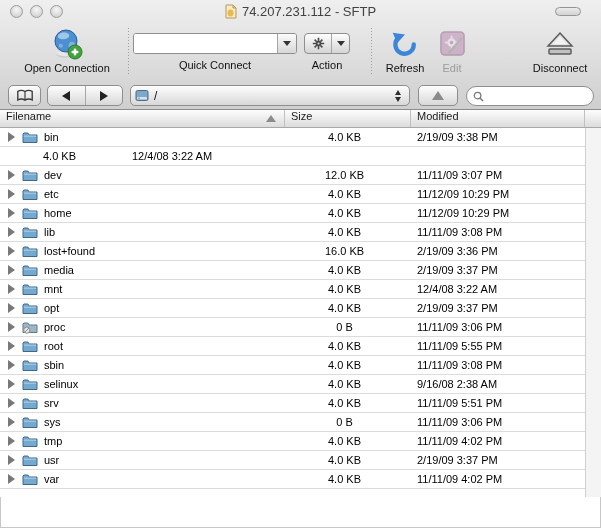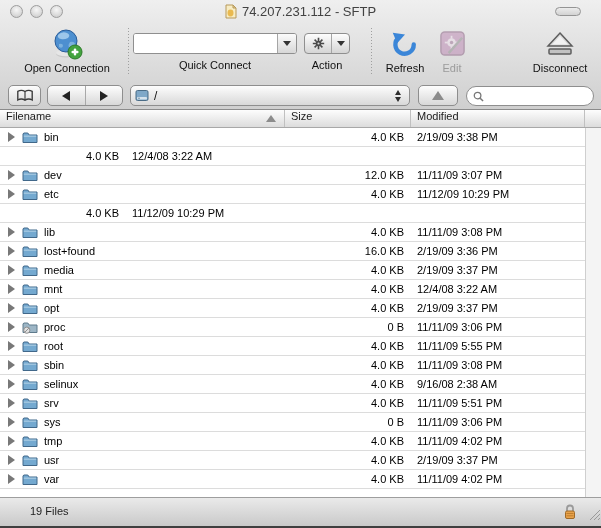--- a/index.html
+++ b/index.html
@@ -90,21 +90,21 @@
   .scroll-track{position:absolute;left:585px;top:128px;width:16px;height:369px;
     background:#f4f4f4;border-left:1px solid #cfcfcf;}
   .file-row{position:relative;height:19px;border-bottom:1px solid #dcdcdc;
     display:flex;align-items:center;font-size:11px;color:#000;}
   .cell-name{width:285px;display:flex;align-items:center;gap:0;padding-left:8px;text-align:right;}
   .disclosure{width:0;height:0;border-top:5px solid transparent;border-bottom:5px solid transparent;
     border-left:7px solid #787878;margin-right:7px;flex:none;}
   .f-icon{flex:none;margin-right:6px;display:flex;align-items:center;}
   .icon-noaccess{display:none;}
   .file-row.noaccess .icon-noaccess{display:flex;}
-  .cell-size{width:126px;text-align:right;padding-right:7px;flex:none;}
+  .cell-size{width:126px;text-align:center;padding-right:7px;flex:none;}
   .cell-modified{width:160px;padding-left:6px;flex:none;white-space:nowrap;}
   
   .statusbar{position:absolute;left:0;top:497px;width:601px;height:31px;
     background:linear-gradient(#eaeaea,#c9c9c9);border-top:1px solid #9e9e9e;
     border-bottom:2px solid #3f3f3f;}
   .status-text{position:absolute;left:30px;top:7px;font-size:11px;color:#222;}
   .lock{position:absolute;right:24px;top:6px;}
   .grip{position:absolute;right:1px;bottom:2px;}
 </style>
 </head>
@@ -327,20 +327,31 @@
           <path d="M1.8 5.2 L14.2 5.2" stroke="#a6c9e1" stroke-width="1.3"></path>
         </svg>
       </span>
 
       <span>etc</span>
     </div>
     <div class="cell-size">4.0 KB</div>
     <div class="cell-modified">11/12/09 10:29 PM</div>
   </div>
       <div class="file-row">
+    <div class="cell-name">
+      <div class="disclosure"></div>
+      <span class="f-icon icon-folder">
+        <svg width="16" height="13" viewBox="0 0 16 13">
+          <path d="M1 3 L1 11.5 L15 11.5 L15 4 L7.2 4 L5.8 2 L1.8 2 Z" fill="#74a9d0" stroke="#41688a" stroke-width="1" stroke-linejoin="round"></path>
+          <path d="M1.8 5.2 L14.2 5.2" stroke="#a6c9e1" stroke-width="1.3"></path>
+        </svg>
+      </span>
+
+      <span>home</span>
+    </div>
     <div class="cell-size">4.0 KB</div>
     <div class="cell-modified">11/12/09 10:29 PM</div>
   </div>
       <div class="file-row">
     <div class="cell-name">
       <div class="disclosure"></div>
       <span class="f-icon icon-folder">
         <svg width="16" height="13" viewBox="0 0 16 13">
           <path d="M1 3 L1 11.5 L15 11.5 L15 4 L7.2 4 L5.8 2 L1.8 2 Z" fill="#74a9d0" stroke="#41688a" stroke-width="1" stroke-linejoin="round"></path>
           <path d="M1.8 5.2 L14.2 5.2" stroke="#a6c9e1" stroke-width="1.3"></path>
@@ -544,31 +555,13 @@
       </span>
 
       <span>var</span>
     </div>
     <div class="cell-size">4.0 KB</div>
     <div class="cell-modified">11/11/09 4:02 PM</div>
   </div>
     </div>
   <div class="scroll-track"></div>
 
-  <div class="statusbar">
-    <span class="status-text">19 Files</span>
-    <span class="lock">
-      <svg width="14" height="16" viewBox="0 0 14 16">
-        <path d="M4 7 L4 4.5 A3 3 0 0 1 10 4.5 L10 7" fill="none" stroke="#9a9a9a" stroke-width="1.8"></path>
-        <rect x="2.5" y="7" width="9" height="7.5" rx="1.5" fill="#e8a24b" stroke="#a06a28" stroke-width="1"></rect>
-        <line x1="3.5" y1="9.5" x2="10.5" y2="9.5" stroke="#c07f2e" stroke-width="1"></line>
-        <line x1="3.5" y1="11.8" x2="10.5" y2="11.8" stroke="#c07f2e" stroke-width="1"></line>
-      </svg>
-    </span>
-    <span class="grip">
-      <svg width="14" height="14" viewBox="0 0 14 14">
-        <line x1="4" y1="14" x2="14" y2="4" stroke="#9a9a9a" stroke-width="1"></line>
-        <line x1="8" y1="14" x2="14" y2="8" stroke="#9a9a9a" stroke-width="1"></line>
-        <line x1="12" y1="14" x2="14" y2="12" stroke="#9a9a9a" stroke-width="1"></line>
-      </svg>
-    </span>
-  </div>
 </div>
 
 </body></html>

